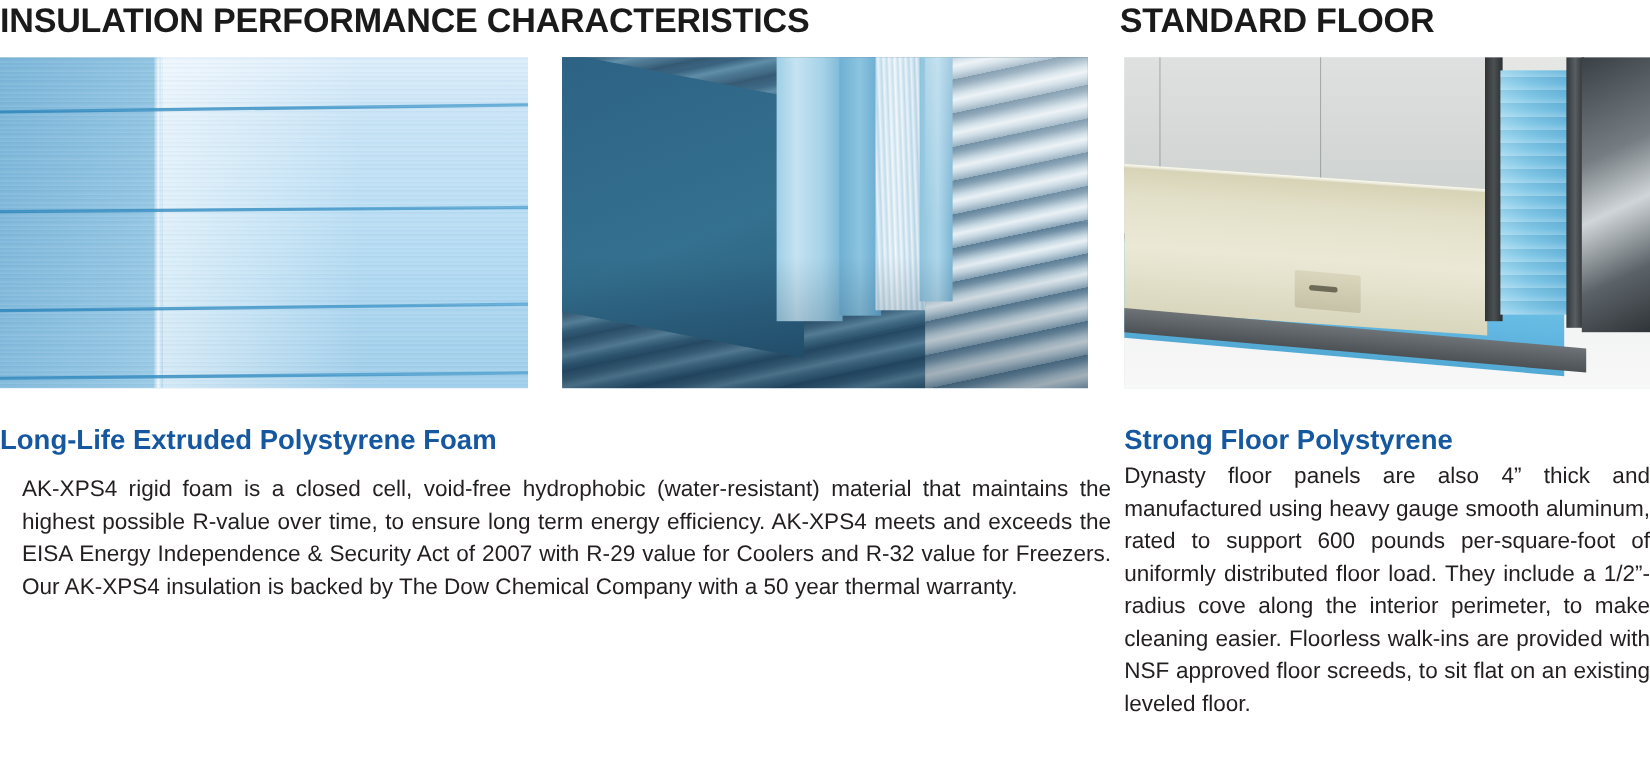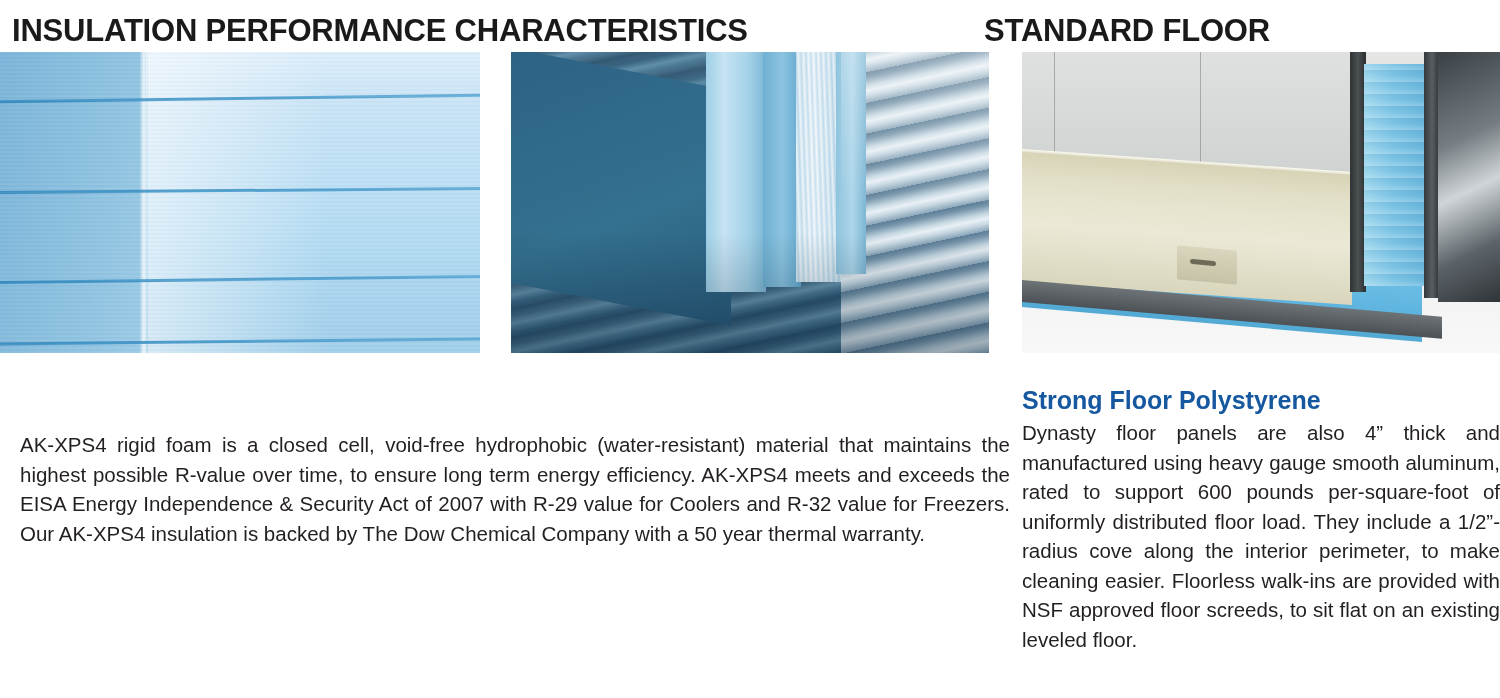--- a/index.html
+++ b/index.html
@@ -25,24 +25,24 @@
   
   .section-title {
     position: absolute;
     font-family: "Liberation Sans", sans-serif;
     font-weight: 700;
     font-size: 31px;
     line-height: 34px;
     letter-spacing: -0.2px;
     color: #1a1a1a;
     white-space: nowrap;
-    margin: 12px;
+    margin: 0;
   }
   #title-left  { left: 0px;    top: 2px; }
-  #title-right { left: 972px; top: 2px; }
+  #title-right { left: 1018px; top: 2px; }
 
   
   .photo {
     position: absolute;
     overflow: hidden;
     background: #d8e6f0;
   }
   #photo-foam-stack   { left: 0px;    top: 52px; width: 480px; height: 301px; }
   #photo-foam-panel   { left: 511px;  top: 52px; width: 478px; height: 301px; }
   #photo-floor        { left: 1022px; top: 52px; width: 478px; height: 301px; }
@@ -277,20 +277,21 @@
     <div class="layer pp-corrugate-dark"></div>
     <div class="layer pp-board-dark"></div>
     <div class="layer pp-board-face"></div>
     <div class="layer pp-board-edge2"></div>
     <div class="layer pp-board-rough"></div>
     <div class="layer pp-board-thin"></div>
     <div class="layer pp-highlight"></div>
     <div class="layer pp-shadow"></div>
   </div>
 
+  <h2 class="sub-title" id="sub-left">Long-Life Extruded Polystyrene Foam</h2>
 
   <p class="body-copy" id="body-left">AK-XPS4 rigid foam is a closed cell, void-free hydrophobic (water-resistant) material that maintains the highest possible R-value over time, to ensure long term energy efficiency. AK-XPS4 meets and exceeds the EISA Energy Independence &amp; Security Act of 2007 with R-29 value for Coolers and R-32 value for Freezers. Our AK-XPS4 insulation is backed by The Dow Chemical Company with a 50 year thermal warranty.</p>
 
   <h1 class="section-title" id="title-right">STANDARD FLOOR</h1>
 
   <div class="photo" id="photo-floor">
     <div class="layer pf-bg"></div>
     <div class="layer pf-wall"></div>
     <div class="layer pf-wall-right"></div>
     <div class="layer pf-wall-seam a"></div>

